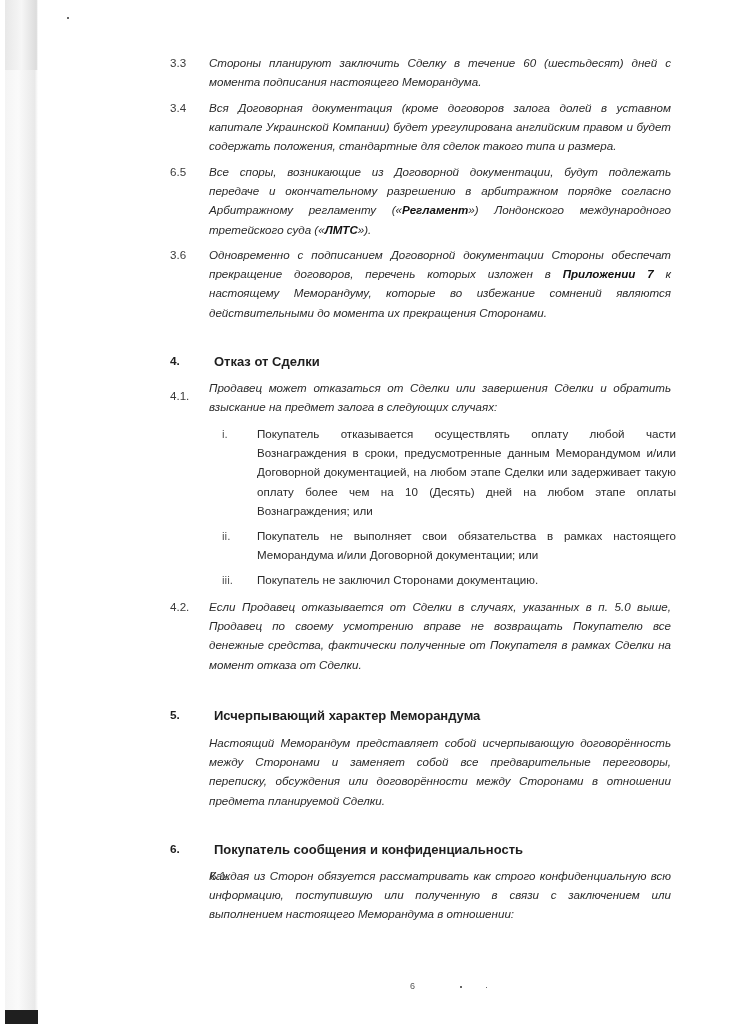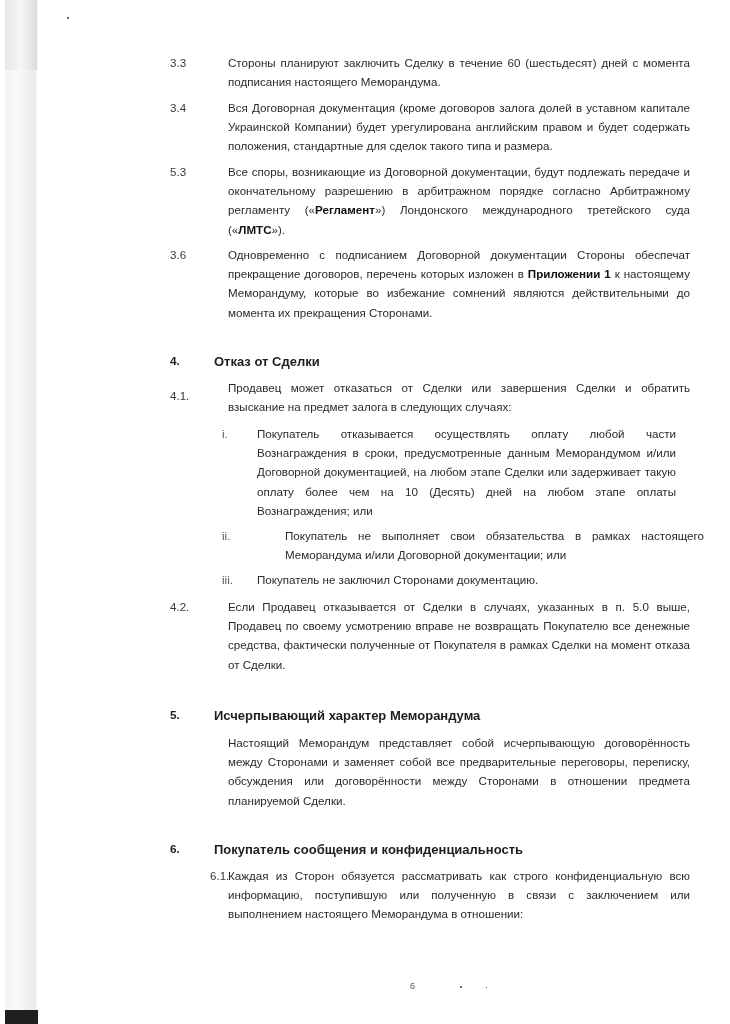--- a/index.html
+++ b/index.html
@@ -17,22 +17,22 @@
     position: absolute; left: 5px; top: 0; width: 33px; height: 70px;
     background: linear-gradient(to right, #e8e8e8, #f6f6f6 50%, #dcdcdc 95%, #fff);
   }
   .scan-bar {
     position: absolute; left: 5px; top: 1010px; width: 33px; height: 14px;
     background: #1f1f1f;
   }
   .speck { position: absolute; width: 2px; height: 2px; background: #333; border-radius: 50%; }
   .page { position: absolute; left: 0; top: 0; width: 730px; }
   .para {
-    position: absolute; left: 228px; width: 462px;
-    font-size: 11.6px; line-height: 19.2px; text-align: justify;
+    position: absolute; left: 209px; width: 462px;
+    font-size: 11.6px; line-height: 19.2px; text-align: justify; font-style: italic;
   }
   .num {
     position: absolute; left: 170px; font-size: 11.6px; line-height: 19.2px;
     color: #3a3a3a;
   }
   .heading {
     position: absolute; left: 214px; font-size: 13px; line-height: 19px; font-weight: bold;
     color: #1e1e1e;
   }
   .hnum {
@@ -62,37 +62,37 @@
 <div class="speck" style="left:486px;top:987px;width:1px;height:1px;"></div>
 
 <div class="page">
 
   <div class="num" style="top:53px;text-align:right;">3.3</div>
   <div class="para" style="top:53px;">Стороны планируют заключить Сделку в течение 60 (шестьдесят) дней с момента подписания настоящего Меморандума.</div>
 
   <div class="num" style="top:98px;">3.4</div>
   <div class="para" style="top:98px;">Вся Договорная документация (кроме договоров залога долей в уставном капитале Украинской Компании) будет урегулирована английским правом и будет содержать положения, стандартные для сделок такого типа и размера.</div>
 
-  <div class="num" style="top:162px;">5.3</div>
+  <div class="num" style="top:162px;">6.5</div>
   <div class="para" style="top:162px;"><span>Все споры, возникающие из Договорной документации, будут подлежать передаче и окончательному разрешению в арбитражном порядке согласно Арбитражному регламенту («</span><b>Регламент</b><span>») Лондонского международного третейского суда («</span><b>ЛМТС</b><span>»).</span></div>
 
   <div class="num" style="top:245px;">3.6</div>
-  <div class="para" style="top:245px;"><span>Одновременно с подписанием Договорной документации Стороны обеспечат прекращение договоров, перечень которых изложен в </span><b>Приложении 1</b><span> к настоящему Меморандуму, которые во избежание сомнений являются действительными до момента их прекращения Сторонами.</span></div>
+  <div class="para" style="top:245px;"><span>Одновременно с подписанием Договорной документации Стороны обеспечат прекращение договоров, перечень которых изложен в </span><b>Приложении 7</b><span> к настоящему Меморандуму, которые во избежание сомнений являются действительными до момента их прекращения Сторонами.</span></div>
 
   <div class="hnum" style="top:352px;">4.</div>
   <div class="heading" style="top:352px;">Отказ от Сделки</div>
 
   <div class="num" style="top:386px;">4.1.</div>
   <div class="para" style="top:378px;">Продавец может отказаться от Сделки или завершения Сделки и обратить взыскание на предмет залога в следующих случаях:</div>
 
   <div class="sub-num" style="top:424px;">i.</div>
   <div class="sub-para" style="top:424px;">Покупатель отказывается осуществлять оплату любой части Вознаграждения в сроки, предусмотренные данным Меморандумом и/или Договорной документацией, на любом этапе Сделки или задерживает такую оплату более чем на 10 (Десять) дней на любом этапе оплаты Вознаграждения; или</div>
 
   <div class="sub-num" style="top:526px;">ii.</div>
-  <div class="sub-para" style="top:526px;margin-left:28px;">Покупатель не выполняет свои обязательства в рамках настоящего Меморандума и/или Договорной документации; или</div>
+  <div class="sub-para" style="top:526px;">Покупатель не выполняет свои обязательства в рамках настоящего Меморандума и/или Договорной документации; или</div>
 
   <div class="sub-num" style="top:570px;">iii.</div>
   <div class="sub-para" style="top:570px;">Покупатель не заключил Сторонами документацию.</div>
 
   <div class="num" style="top:597px;">4.2.</div>
   <div class="para" style="top:597px;">Если Продавец отказывается от Сделки в случаях, указанных в п. 5.0 выше, Продавец по своему усмотрению вправе не возвращать Покупателю все денежные средства, фактически полученные от Покупателя в рамках Сделки на момент отказа от Сделки.</div>
 
   <div class="hnum" style="top:706px;">5.</div>
   <div class="heading" style="top:706px;">Исчерпывающий характер Меморандума</div>
   <div class="para" style="top:733px;">Настоящий Меморандум представляет собой исчерпывающую договорённость между Сторонами и заменяет собой все предварительные переговоры, переписку, обсуждения или договорённости между Сторонами в отношении предмета планируемой Сделки.</div>

